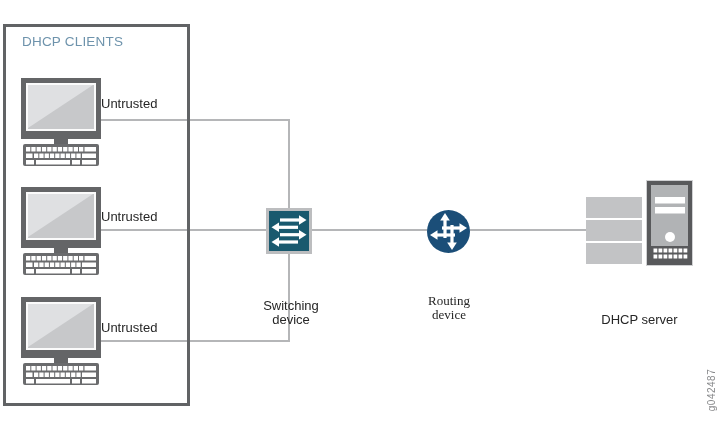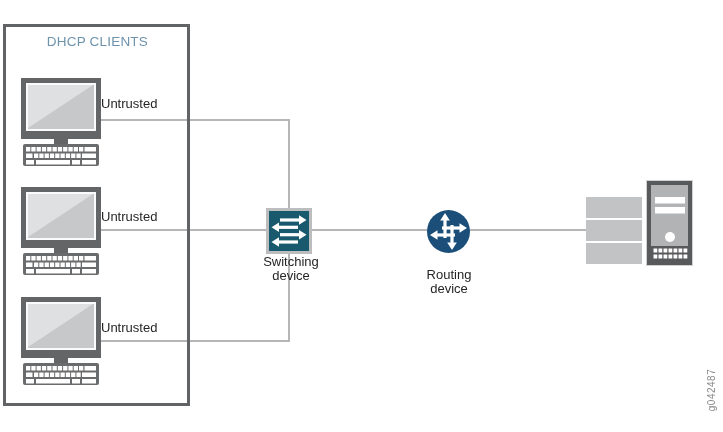--- a/index.html
+++ b/index.html
@@ -8,21 +8,21 @@
     font-family:"Liberation Sans", sans-serif; overflow:hidden;
   }
   .abs { position:absolute; }
 
   
   .clients-box {
     left:3px; top:24px; width:181px; height:376px;
     border:3px solid #616365; background:transparent; z-index:3;
   }
   .box-title {
-    left:3px; top:34px; width:145px; text-align:right;
+    left:22px; top:34px; width:145px; text-align:left;
     color:#6e93ac; font-size:13.5px; line-height:15.5px; letter-spacing:.2px;
     z-index:4;
   }
 
   
   .line { position:absolute; background:#b5b6b8; z-index:1; }
   .line-top  { left:100px; top:119px; width:190px; height:2px; }
   .line-mid  { left:100px; top:229px; width:486px; height:2px; }
   .line-bot  { left:100px; top:340px; width:190px; height:2px; }
   .line-vert { left:288px; top:119px; width:2px;  height:223px; }
@@ -34,24 +34,24 @@
   .untrusted {
     left:101px; width:82px; 
     color:#262626; font-size:13px; line-height:15px; z-index:4;
   }
   .u1 { top:96px; } .u2 { top:209px; } .u3 { top:320px; }
 
   
   .switch-svg { left:266px; top:208px; width:46px; height:46px; z-index:5; }
   .router-svg { left:427px; top:210px; width:43px; height:43px; z-index:5; }
   .dev-label {
-    color:#262626; font-size:13px; line-height:13.5px; text-align:center; z-index:6;
+    color:#262626; font-size:13px; line-height:13.5px; text-align:center; z-index:6;margin-top:44px;
   }
   .switch-label { left:252px; top:255px; width:78px; }
-  .router-label { left:410px; top:268px; width:78px; }
+  .router-label { left:410px; top:250px; width:78px;font-family:Liberation Serif, serif; }
 
   
   .stack { left:586px; width:56px; height:21px; background:#c2c3c5; z-index:5; }
   .st1 { top:197px; } .st2 { top:220px; } .st3 { top:243px; }
   .tower-svg { left:646px; top:180px; width:47px; height:86px; z-index:5; }
   .server-label { left:579px; top:269px; width:121px; }
 
   
   .figure-id {
     left:677px; top:384px; width:70px; height:12px;
@@ -192,16 +192,17 @@
       <use href="#sym-router"></use>
     </svg>
   <div class="abs dev-label router-label">Routing device</div>
 
   <div class="abs stack st1"></div>
   <div class="abs stack st2"></div>
   <div class="abs stack st3"></div>
   <svg class="abs tower-svg">
       <use href="#sym-tower"></use>
     </svg>
+  <div class="abs dev-label server-label">DHCP server</div>
 
   <div class="abs figure-id">g042487</div>
 
 </div>
 
 </body></html>

